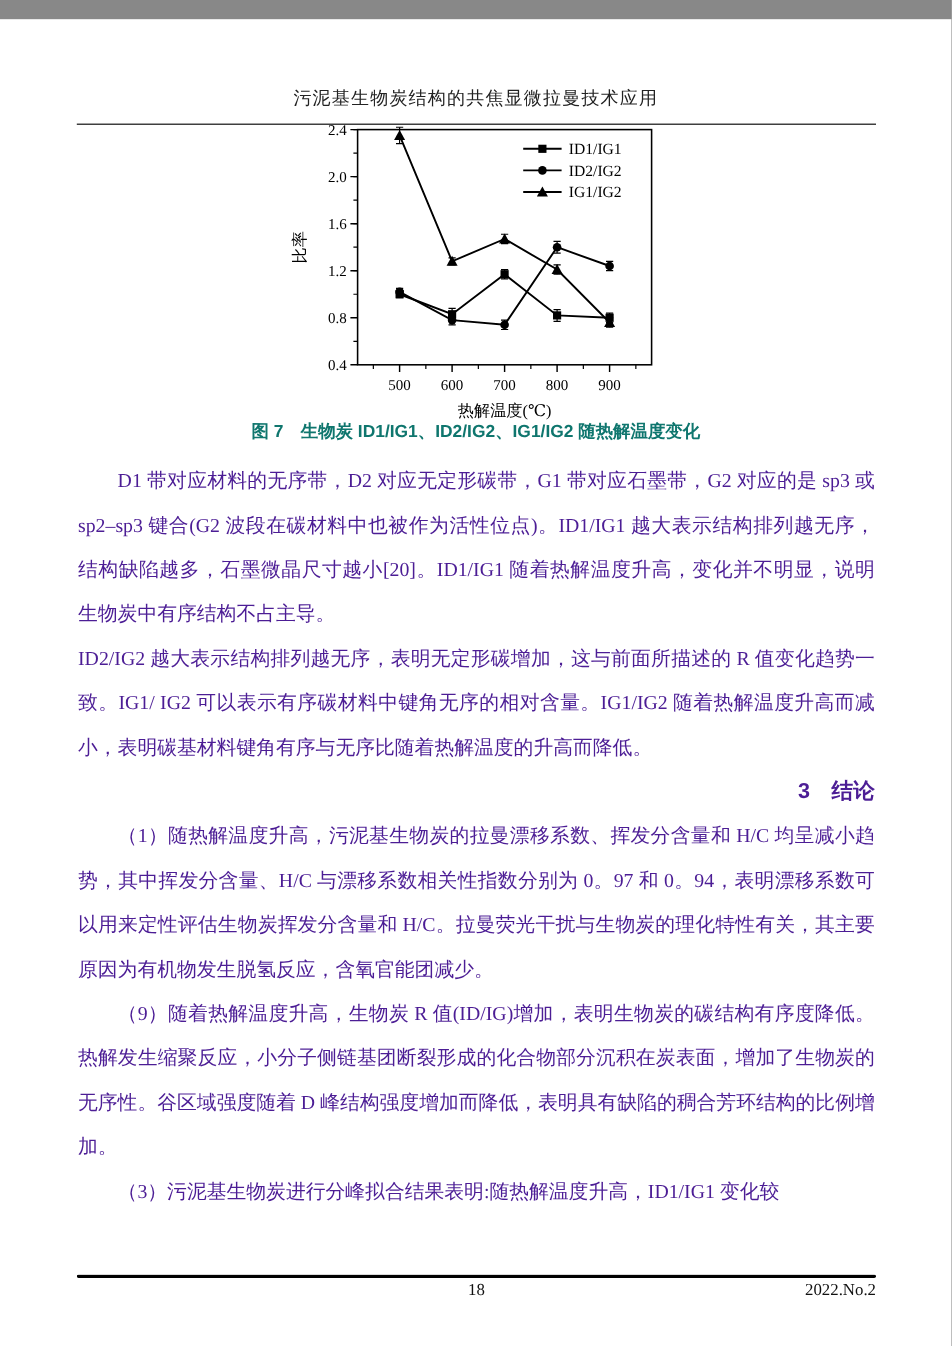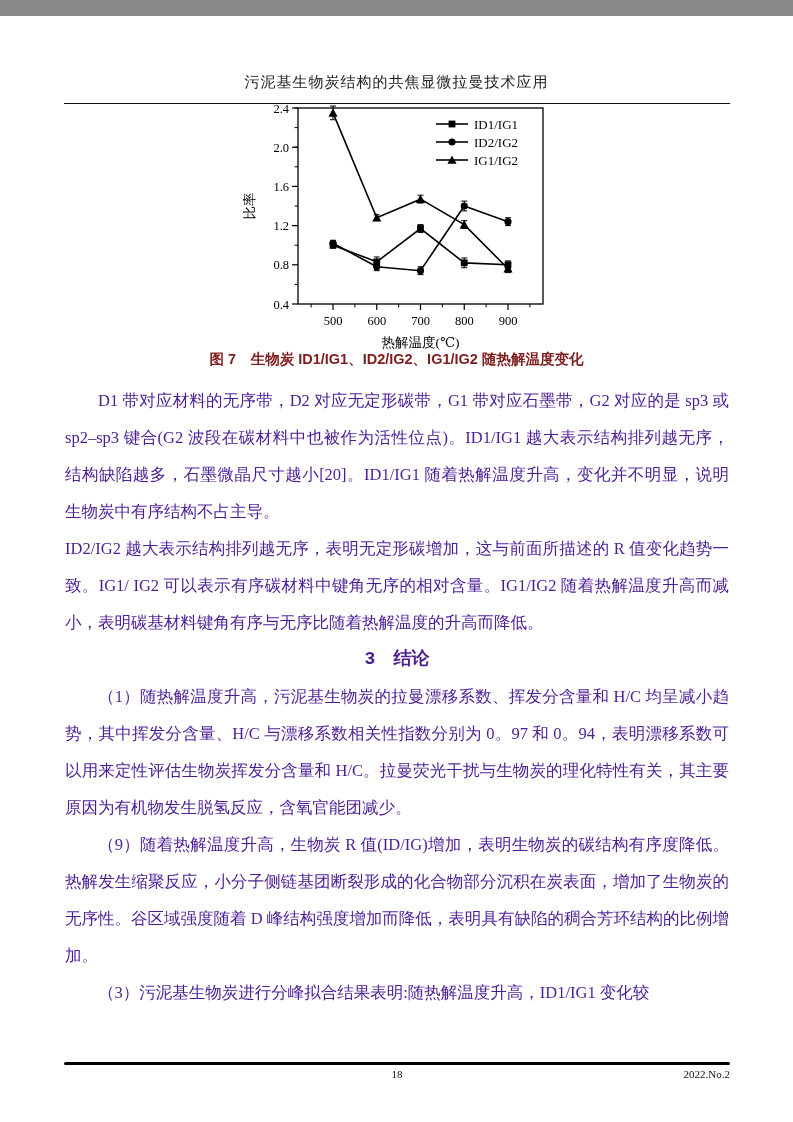--- a/index.html
+++ b/index.html
@@ -20,42 +20,42 @@
     position:absolute;top:87px;left:64px;width:666px;
     border-top:1.5px solid #111;
   }
   .chart-wrap{
     position:absolute;top:86px;left:238px;width:330px;height:252px;
   }
   .fig-caption{
     position:absolute;top:334px;left:0;width:100%;
     text-align:center;
     font-family:"Liberation Sans","DejaVu Sans",sans-serif;
-    font-weight:bold;font-size:14.5px;color:#7f1d1d;
+    font-weight:bold;font-size:14.5px;color:#0f766e;
   }
   .body-text{
     position:absolute;top:366px;left:65px;width:664px;
     font-size:16.5px;line-height:37px;
     text-align:justify;color:#4c1d95;
   }
   .body-text p{margin:0;}
   .indent{text-indent:2em;}
   .section-heading{
-    font-family:Liberation Mono, monospace;
+    font-family:Liberation Sans, sans-serif;
     font-weight:bold;font-size:18px;line-height:37px;
-    text-align:center;text-indent:0;
+    text-align:right;text-indent:0;
   }
   .section-heading .sec-no{margin-right:18px;}
   .foot-rule{
     position:absolute;top:1046px;left:64px;width:666px;
     border-top:3px solid #000;border-radius:2px;
   }
   .footer-row{
     position:absolute;top:1052px;left:64px;width:666px;height:20px;
-    font-size:11px;color:#111;
+    font-size:14px;color:#111;
   }
   .page-number{position:absolute;left:0;width:100%;text-align:center;}
   .issue-label{position:absolute;right:0;}
   svg text{fill:#000;}
 </style>
 </head>
 <body>
 
 <div class="page">
 

